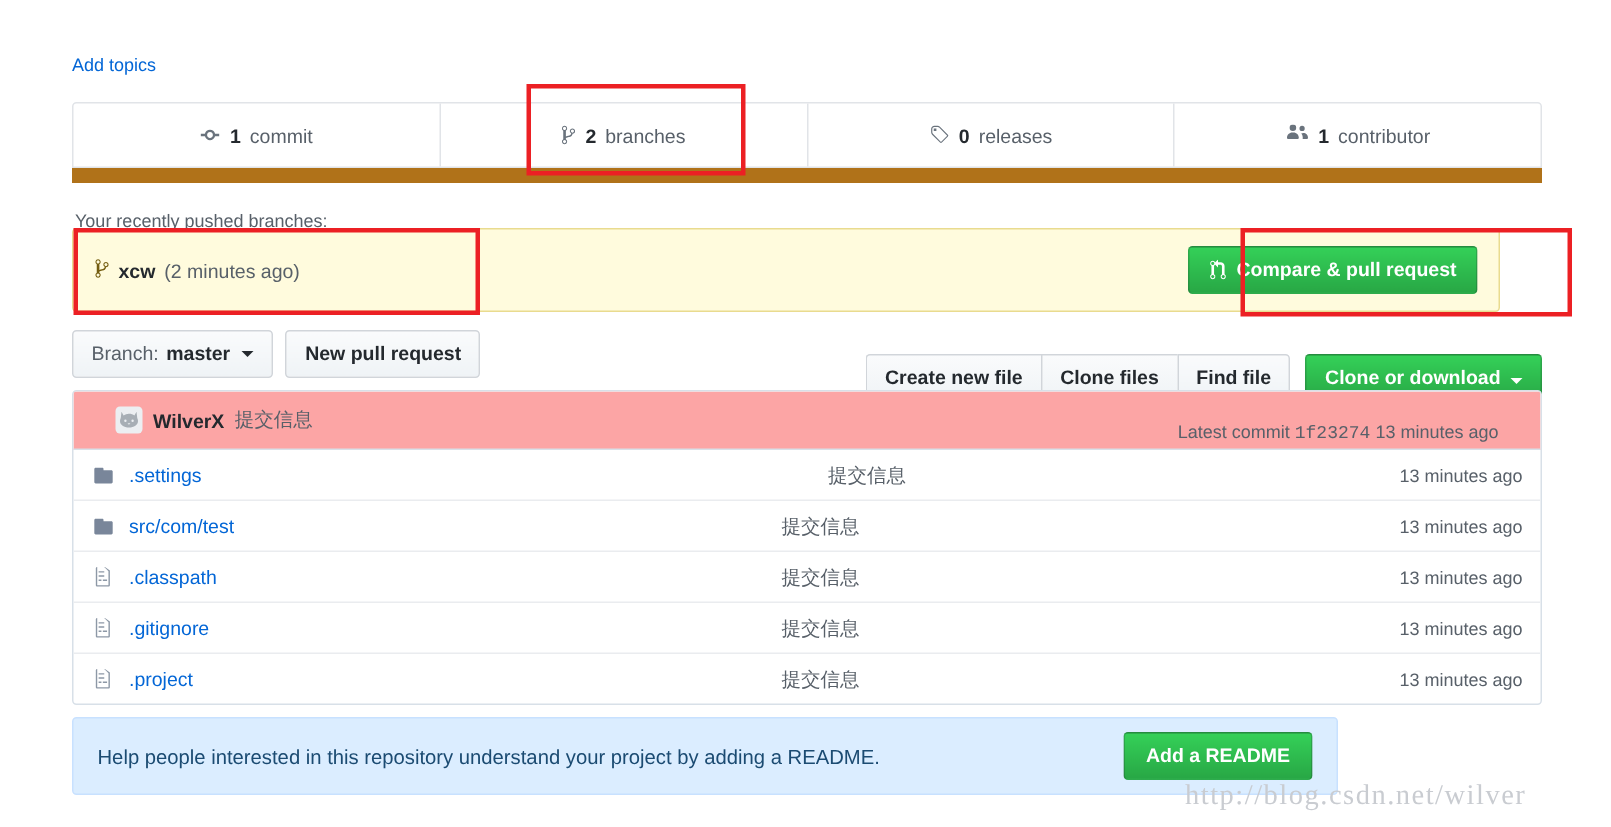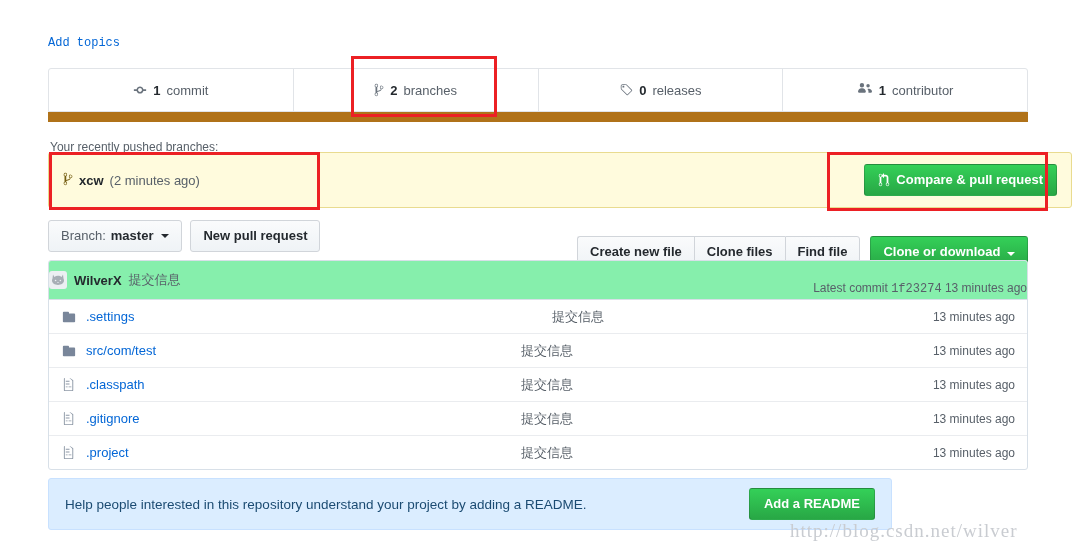--- a/index.html
+++ b/index.html
@@ -50,21 +50,20 @@
     line-height: 16px;
     cursor: pointer;
   }
   .add-topics {
     position: absolute;
     left: 48px;
     top: 36px;
     font-size: 12px;
     color: #0366d6;
     cursor: pointer;
-    font-family: Liberation Mono, monospace;
   }
 
   
   .stats-wrap {
     position: absolute;
     left: 48px;
     top: 68px;
     width: 980px;
   }
   .stats {
@@ -105,21 +104,21 @@
     position: absolute;
     left: 50px;
     top: 140px;
     font-size: 12px;
     color: #586069;
   }
   .branch-banner {
     position: absolute;
     left: 48px;
     top: 152px;
-    width: 1024px;
+    width: 952px;
     height: 56px;
     box-sizing: border-box;
     background: #fffbdd;
     border: 1px solid #e9db8f;
     border-radius: 3px;
     display: flex;
     align-items: center;
     justify-content: space-between;
     padding: 0 14px;
   }
@@ -215,26 +214,26 @@
     left: 48px;
     top: 260px;
     width: 980px;
     border: 1px solid #d8e0e8;
     border-radius: 3px;
     box-sizing: border-box;
     background: #fff;
     overflow: hidden;
   }
   .commit-head {
-    background: #86efac;
+    background: #fca5a5;
     border-bottom: 1px solid #d8e0e8;
     height: 38px;
     display: flex;
     align-items: center;
-    padding: 0 0;
+    padding: 0 28px;
     justify-content: space-between;
   }
   .commit-author {
     display: flex;
     align-items: center;
     gap: 7px;
     font-size: 13px;
   }
   .avatar {
     width: 18px; height: 18px;

